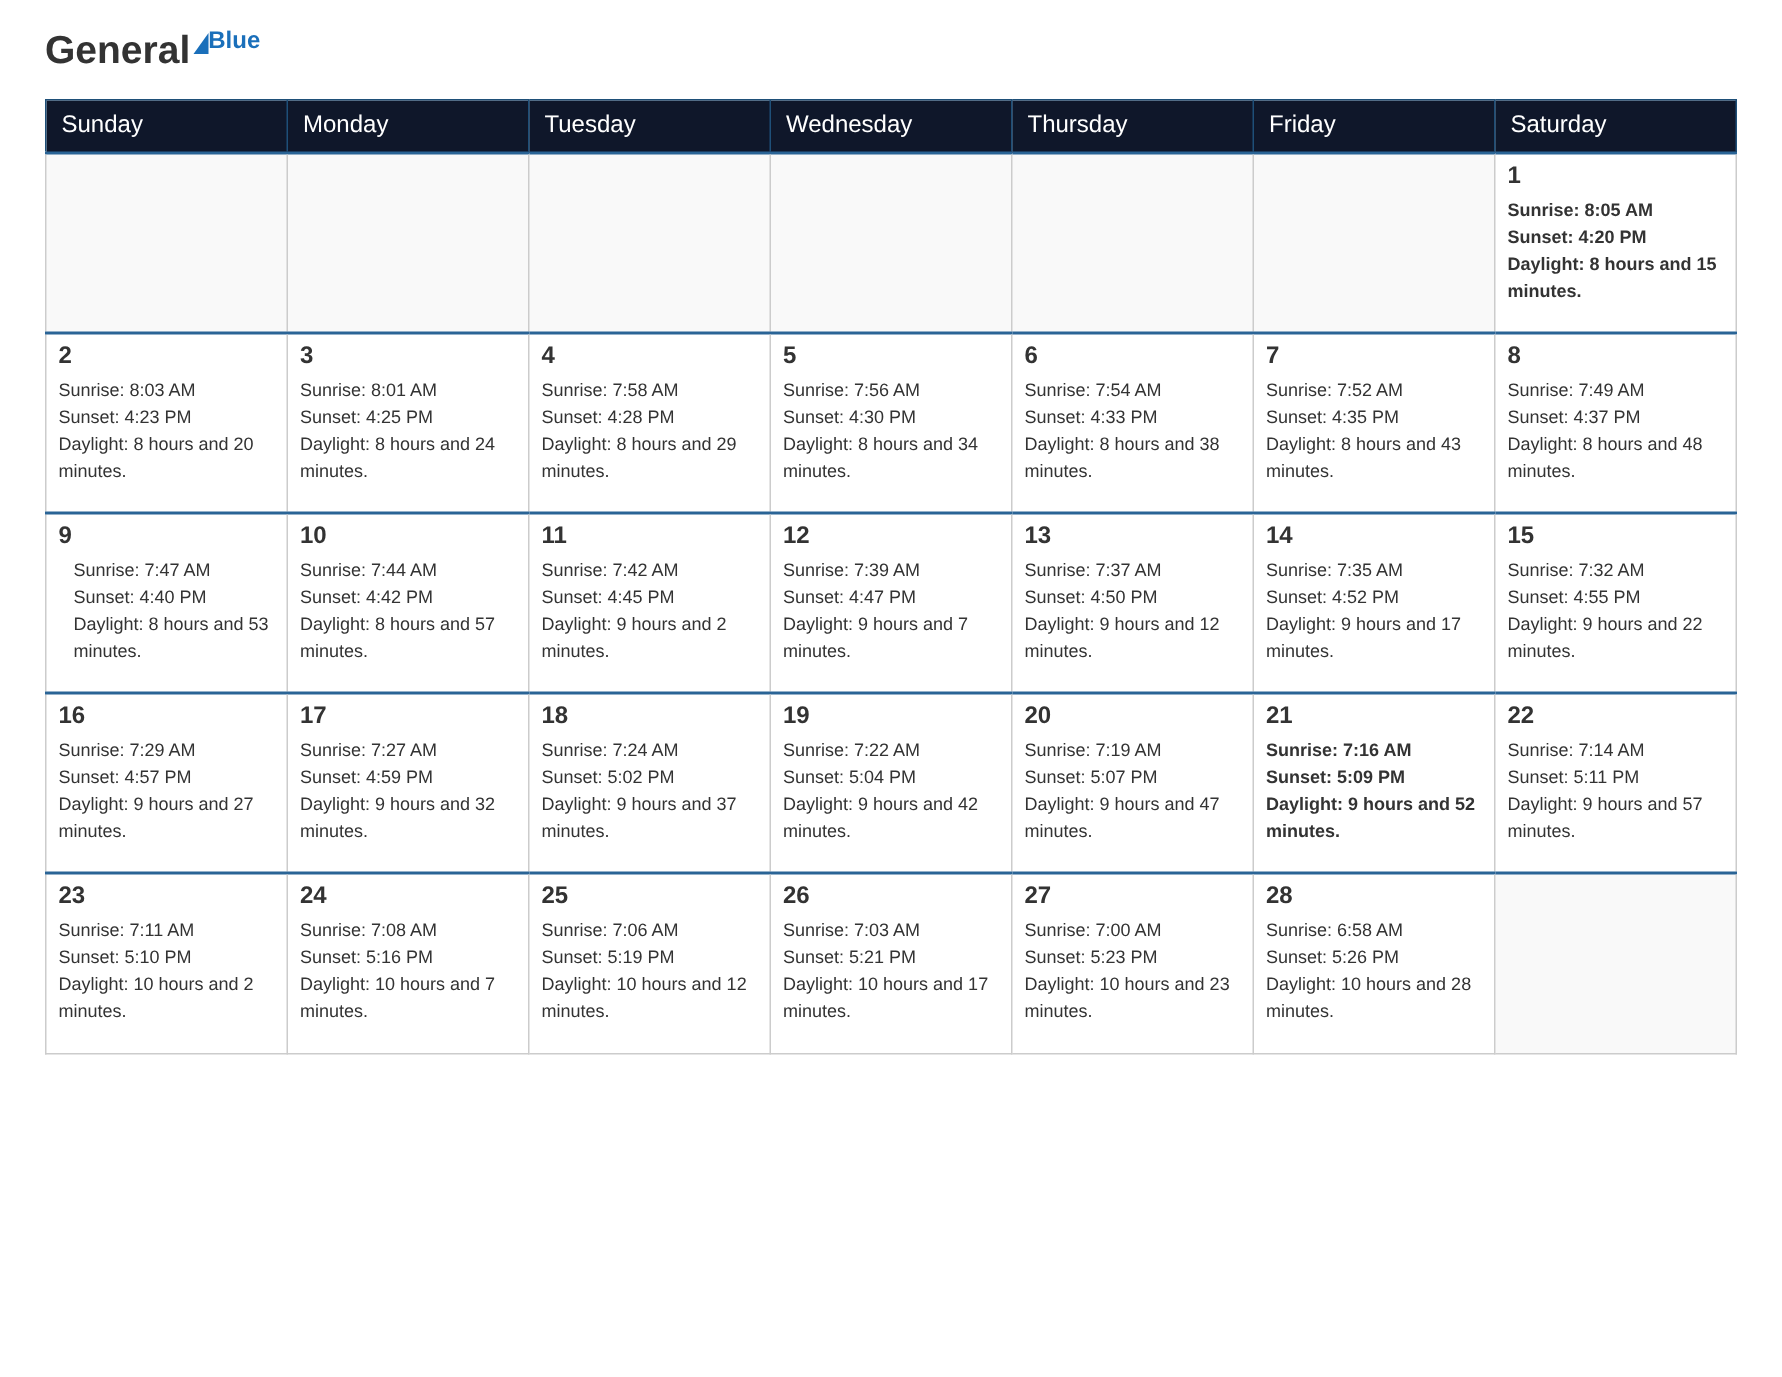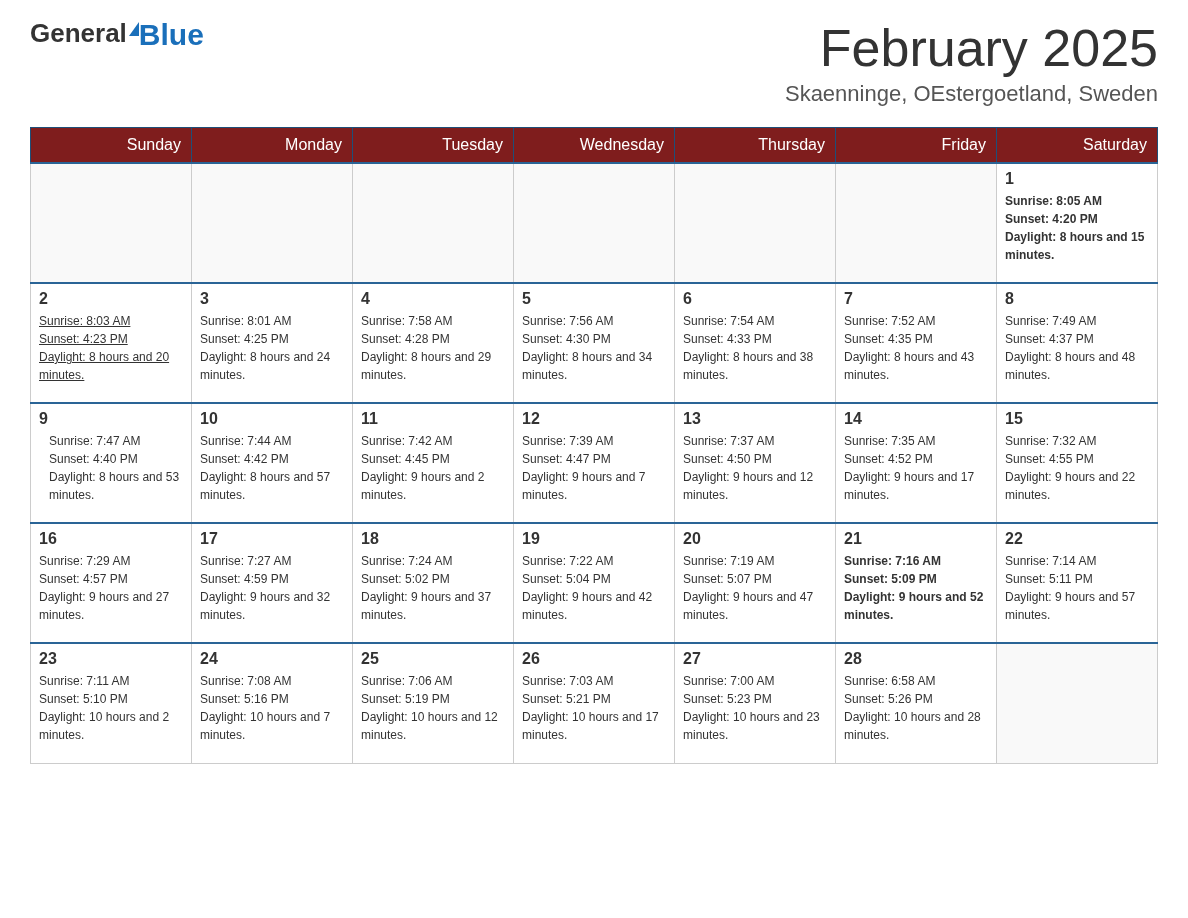--- a/index.html
+++ b/index.html
@@ -22,21 +22,21 @@
       flex-direction: row;
       align-items: flex-start;
     }
     .logo-text-general {
       font-size: 26px;
       font-weight: bold;
       color: #333;
       line-height: 1;
     }
     .logo-text-blue {
-      font-size: 30px;
+      font-size: 16px;
       font-weight: bold;
       color: #1a6fba;
       line-height: 1;
     }
     .logo-icon {
       display: inline-block;
       width: 0;
       height: 0;
       border-left: 10px solid transparent;
       border-bottom: 14px solid #1a6fba;
@@ -62,23 +62,23 @@
       font-size: 22px;
       color: #555;
       margin-top: 4px;
     }
     .calendar {
       width: 100%;
       border-collapse: collapse;
       border: 1px solid #ccc;
     }
     .calendar th {
-      background-color: #7f1d1d;
+      background-color: #0f172a;
       color: #fff;
-      text-align: right;
+      text-align: left;
       padding: 8px 10px;
       font-size: 16px;
       font-weight: normal;
       border: 1px solid #1e4f78;
     }
     .calendar td {
       vertical-align: top;
       padding: 6px 8px;
       border: 1px solid #ccc;
       width: calc(100% / 7);
@@ -108,24 +108,20 @@
 </head>
 <body>
 
 <div class="header">
   <div class="logo">
     <div class="logo-top-row">
       <span class="logo-text-general">General</span>
       <span class="logo-icon"></span>
     </div>
     <span class="logo-text-blue">Blue</span>
-  </div>
-  <div class="title-section">
-    <div class="calendar-title">February 2025</div>
-    <div class="calendar-subtitle">Skaenninge, OEstergoetland, Sweden</div>
   </div>
 </div>
 
 <table class="calendar">
   <thead>
     <tr>
       <th>Sunday</th>
       <th>Monday</th>
       <th>Tuesday</th>
       <th>Wednesday</th>
@@ -145,21 +141,21 @@
         <td>
           <span class="day-number">1</span>
           <div class="day-info" style="white-space: pre-line; font-weight: bold;">Sunrise: 8:05 AM
 Sunset: 4:20 PM
 Daylight: 8 hours and 15 minutes.</div>
         </td>
       </tr>
       <tr class="week-row">
         <td>
           <span class="day-number">2</span>
-          <div class="day-info" style="white-space: pre-line; text-decoration: underline;">Sunrise: 8:03 AM
+          <div class="day-info" style="white-space: pre-line;">Sunrise: 8:03 AM
 Sunset: 4:23 PM
 Daylight: 8 hours and 20 minutes.</div>
         </td>
         <td>
           <span class="day-number">3</span>
           <div class="day-info" style="white-space: pre-line;">Sunrise: 8:01 AM
 Sunset: 4:25 PM
 Daylight: 8 hours and 24 minutes.</div>
         </td>
         <td>

